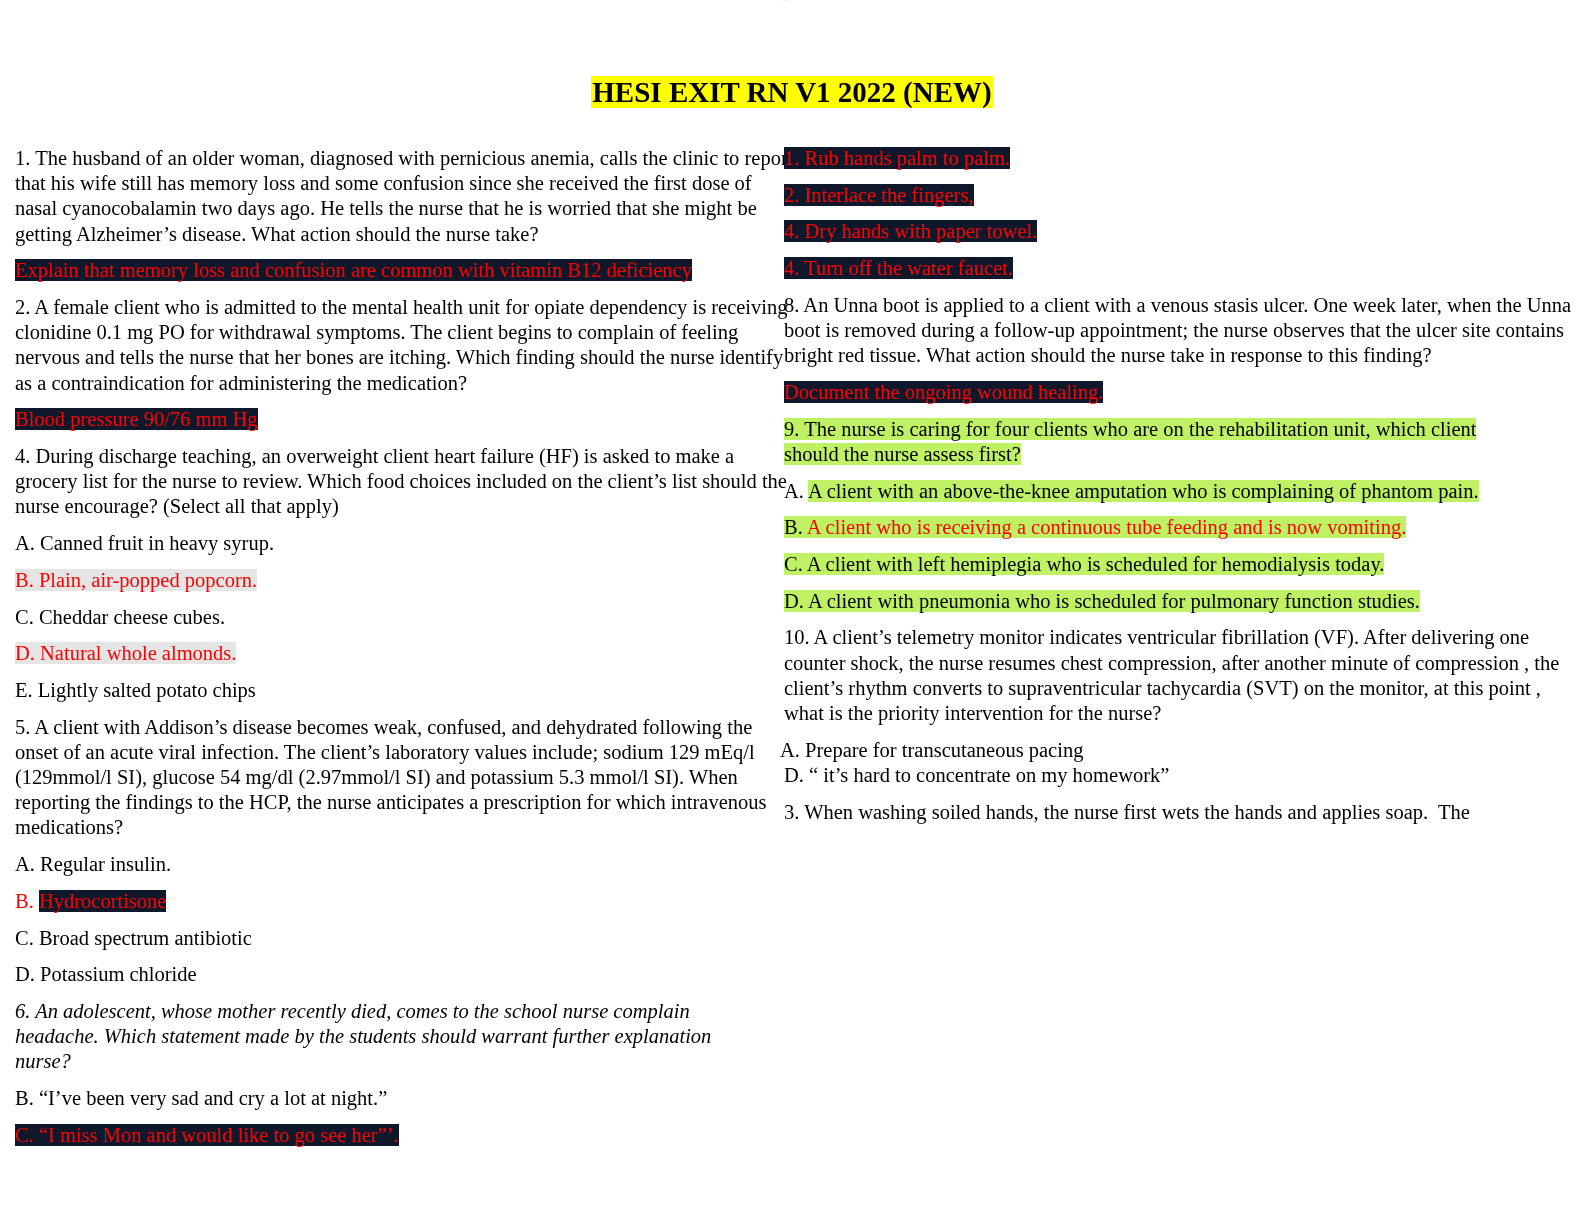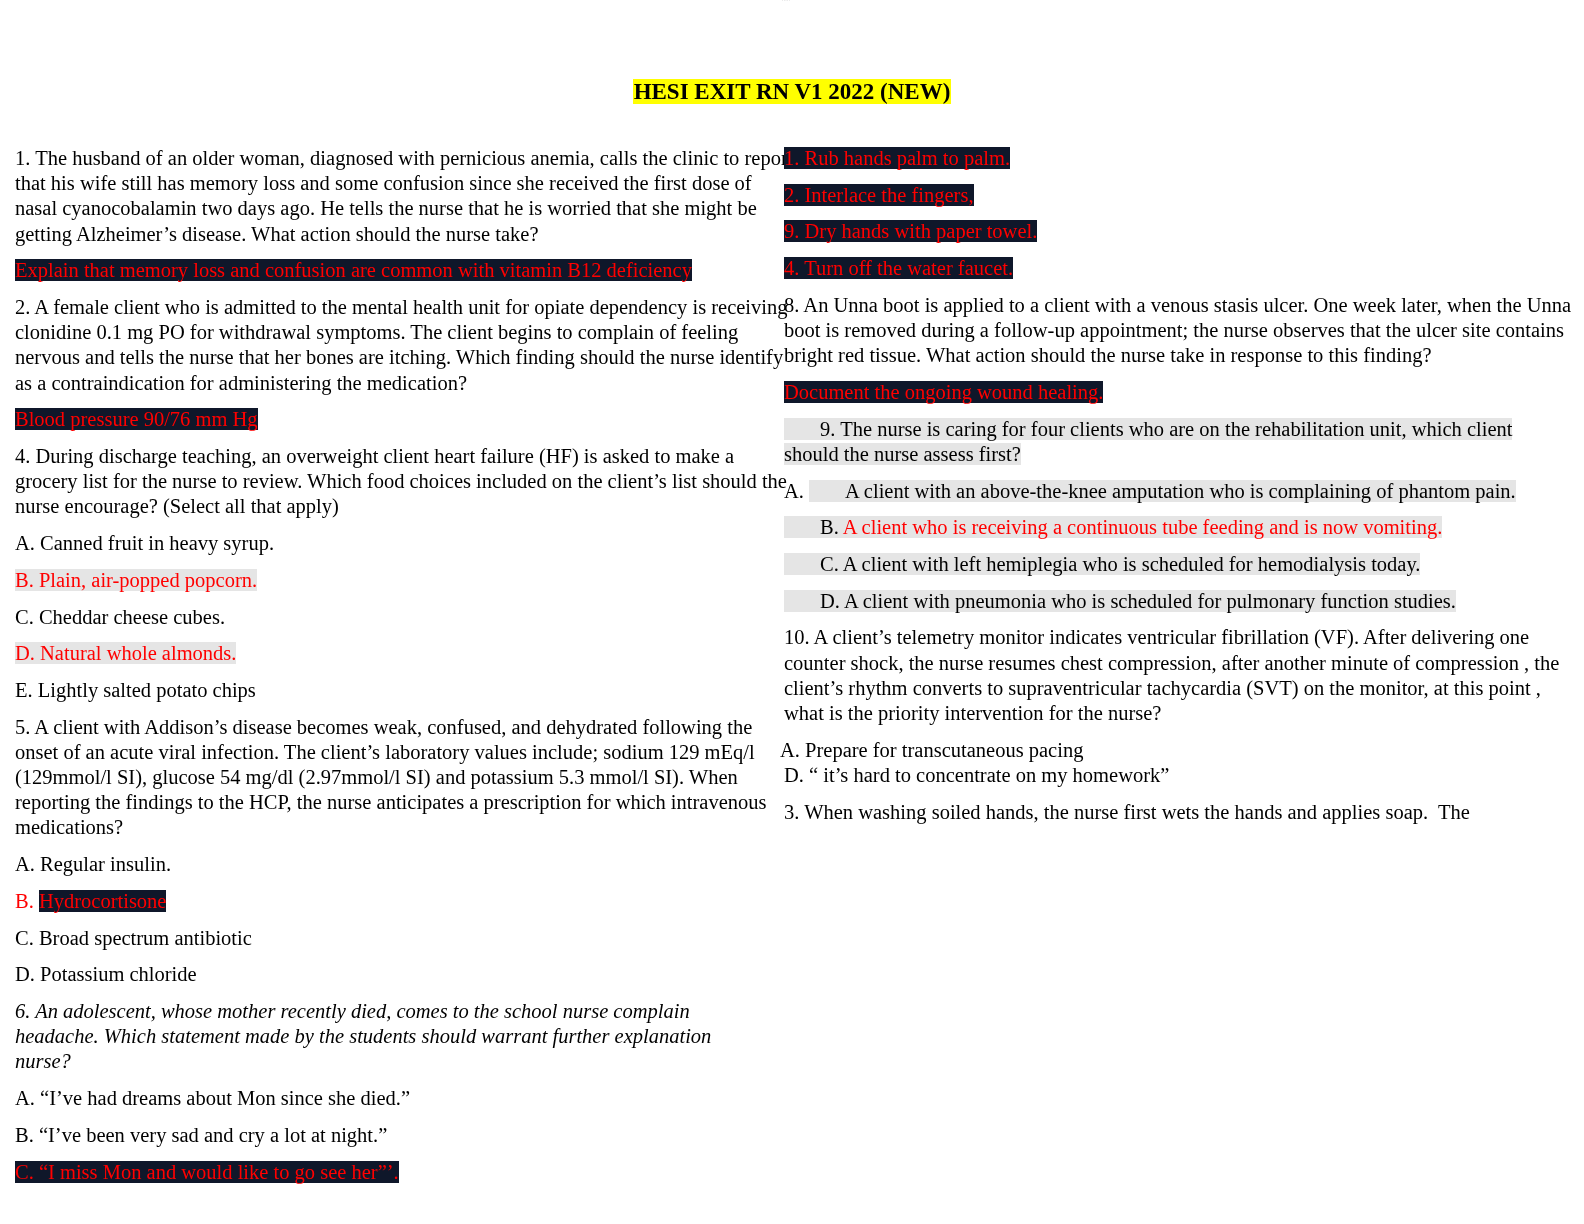--- a/index.html
+++ b/index.html
@@ -27,42 +27,42 @@
       text-align: center;
       overflow: hidden;
     }
     .title {
       position: absolute;
       left: 0;
       width: 1584px;
       top: 78px;
       text-align: center;
       font-weight: bold;
-      font-size: 23px;
+      font-size: 29px;
       line-height: 28px;
     }
     .title span {
       background: #ffff00;
       padding: 0 1px;
     }
     .col {
       position: absolute;
       top: 146px;
       font-size: 20.5px;
       line-height: 25.2px;
     }
     .col-left { left: 15px; width: 770px; }
     .col-right { left: 784px; width: 790px; }
     .p {
       margin: 0 0 11.5px 0;
       white-space: normal;
     }
     .p.tight { margin-bottom: 0; }
     .hl-yellow { background: #0f172a; margin-top: 23px; }
-    .hl-green { background: #e5e5e5; padding-left: 36px; }
+    .hl-green { background: #bef264; }
     .hl-cyan { background: #e5e5e5; }
     .red { color: #ff0000; }
   </style>
 </head>
 <body>
 
 <div class="watermark">· · · · ·</div>
 
 <div class="title">
   <span>HESI EXIT RN V1 2022 (NEW)</span>
@@ -94,37 +94,36 @@
   <div class="p" style="margin-right:-10px;">5. A client with Addison’s disease becomes weak, confused, and dehydrated following the onset of an acute viral infection. The client’s laboratory values include; sodium 129 mEq/l (129mmol/l SI), glucose 54 mg/dl (2.97mmol/l SI) and potassium 5.3 mmol/l SI). When reporting the findings to the HCP, the nurse anticipates a prescription for which intravenous medications?</div>
   <div class="p">A. Regular insulin.</div>
   <div class="p red">
     <span>B.</span>
     <span class="hl-yellow">Hydrocortisone</span>
   </div>
   <div class="p">C. Broad spectrum antibiotic</div>
   <div class="p">D. Potassium chloride</div>
 
   <div class="p" style="width:740px;font-style:italic;">6. An adolescent, whose mother recently died, comes to the school nurse complain headache. Which statement made by the students should warrant further explanation nurse?</div>
-  <div class="p">A. “I’ve had dreams about Mon since she died.”</div>
   <div class="p">B. “I’ve been very sad and cry a lot at night.”</div>
   <div class="p red">
     <span class="hl-yellow">C. “I miss Mon and would like to go see her”’.</span>
   </div>
 </div>
 
 <div class="col col-right">
 
   <div class="p red">
     <span class="hl-yellow">1. Rub hands palm to palm.</span>
   </div>
   <div class="p red">
     <span class="hl-yellow">2. Interlace the fingers,</span>
   </div>
   <div class="p red">
-    <span class="hl-yellow">9. Dry hands with paper towel.</span>
+    <span class="hl-yellow">4. Dry hands with paper towel.</span>
   </div>
   <div class="p red">
     <span class="hl-yellow">4. Turn off the water faucet.</span>
   </div>
 
   <div class="p">8. An Unna boot is applied to a client with a venous stasis ulcer. One week later, when the Unna boot is removed during a follow-up appointment; the nurse observes that the ulcer site contains bright red tissue. What action should the nurse take in response to this finding?</div>
   <div class="p red">
     <span class="hl-yellow">Document the ongoing wound healing.</span>
   </div>
 

